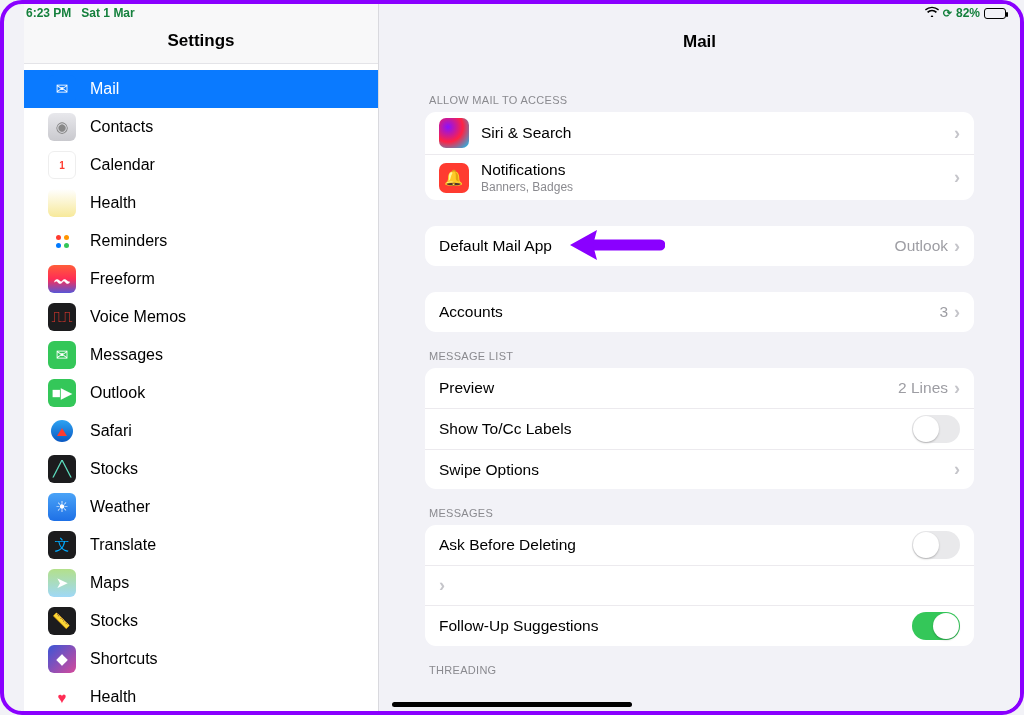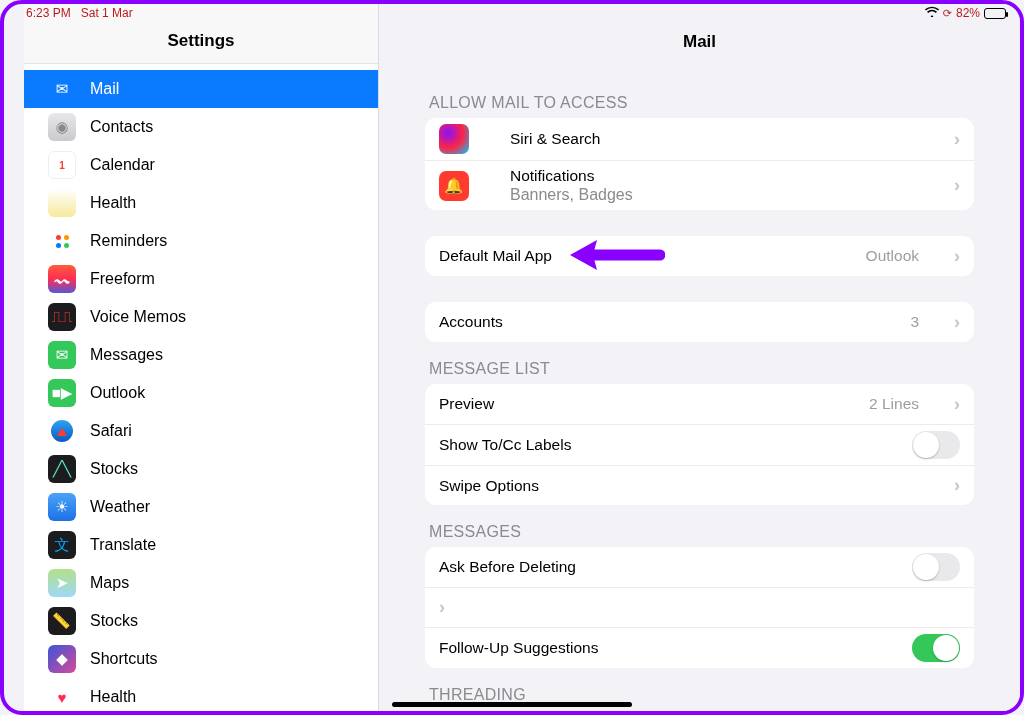--- a/index.html
+++ b/index.html
@@ -1,20 +1,20 @@
 <!DOCTYPE html>
 <html><head>
 <meta charset="utf-8">
 <style>
   * { box-sizing: border-box; margin: 0; padding: 0; }
   html, body { width: 1024px; height: 715px; font-family: -apple-system, "Helvetica Neue", Arial, sans-serif; background: #f2f2f7; overflow: hidden; }
   body { border: 4px solid #8a00ff; border-radius: 22px; position: relative; }
 
   
-  .status-bar { position: absolute; top: 0; left: 0; right: 0; height: 20px; display: flex; align-items: center; font-size: 12px; font-weight: 400; color: #b91c1c; z-index: 50; }
+  .status-bar { position: absolute; top: 0; left: 0; right: 0; height: 20px; display: flex; align-items: center; font-size: 12px; font-weight: 700; color: #15803d; z-index: 50; }
   .status-left { position: absolute; left: 22px; top: 2px; display: flex; gap: 10px; }
   .status-right { position: absolute; right: 14px; top: 2px; display: flex; gap: 4px; align-items: center; }
   .battery-shell { width: 22px; height: 11px; border: 1px solid #000; border-radius: 3px; position: relative; }
   .battery-shell::after { content: ""; position: absolute; right: -3px; top: 3px; width: 2px; height: 5px; background: #000; border-radius: 1px; }
   .battery-fill { background: #000; height: 100%; border-radius: 1.5px; }
 
   .columns { display: flex; height: 100%; padding-left: 20px; }
 
   
   .sidebar { width: 355px; height: 100%; background: #fff; border-right: 1px solid #d9d9de; display: flex; flex-direction: column; }
@@ -42,27 +42,27 @@
   .ic-measure  { background: #1c1c1e; }
   .ic-shortcuts{ background: linear-gradient(135deg,#3a56d6,#d64a9b); }
   .ic-health   { background: #fff; color:#ff2d55; }
 
   
   .detail { flex: 1; height: 100%; background: #f2f2f7; position: relative; overflow-y: auto; }
   .detail-header { height: 60px; display: flex; align-items: flex-end; justify-content: center; padding-bottom: 12px; }
   .detail-title { font-size: 17px; font-weight: 700; }
   .detail-content { padding: 12px 46px 40px 46px; }
 
-  .section-header { font-size: 16px; font-weight: 500; color: #8a8a8f; letter-spacing: 0.3px; text-transform: uppercase; margin: 18px 0 6px 4px; }
+  .section-header { font-size: 11px; font-weight: 500; color: #8a8a8f; letter-spacing: 0.3px; text-transform: uppercase; margin: 18px 0 6px 4px; }
   .group { background: #fff; border-radius: 11px; overflow: hidden; }
-  .row { display: flex; align-items: center; min-height: 40px; padding: 6px 14px; font-size: 15.5px; color: #000; position: relative; cursor: pointer; gap: 29px; }
+  .row { display: flex; align-items: center; min-height: 40px; padding: 6px 14px; font-size: 15.5px; color: #000; position: relative; cursor: pointer; }
   .row + .row { border-top: 1px solid #eceaee; }
   .row .row-icon { width: 30px; height: 30px; border-radius: 7px; margin-right: 12px; display:flex; align-items:center; justify-content:center; flex-shrink:0;}
   .row .row-main { flex: 1; display:flex; flex-direction: column; }
-  .row .row-sub { font-size: 16px; color: #8a8a8f; margin-top:1px;}
+  .row .row-sub { font-size: 12px; color: #8a8a8f; margin-top:1px;}
   .row .row-value { color: #9d9da3; font-size: 15.5px; margin-right: 6px; }
   .chevron { color: #c5c5ca; font-size: 18px; font-weight:700; }
 
   .toggle { width: 48px; height: 28px; border-radius: 14px; background: #e9e9eb; position: relative; flex-shrink:0; }
   .toggle.on { background: #34c759; }
   .toggle .knob { width: 26px; height: 26px; border-radius: 50%; background: #fff; position: absolute; top: 1px; left: 1px; box-shadow: 0 1px 2px rgba(0,0,0,.25); transition: left .1s; }
   .toggle.on .knob { left: 21px; }
 
   
   .annot-arrow { position: absolute; pointer-events: none; }

